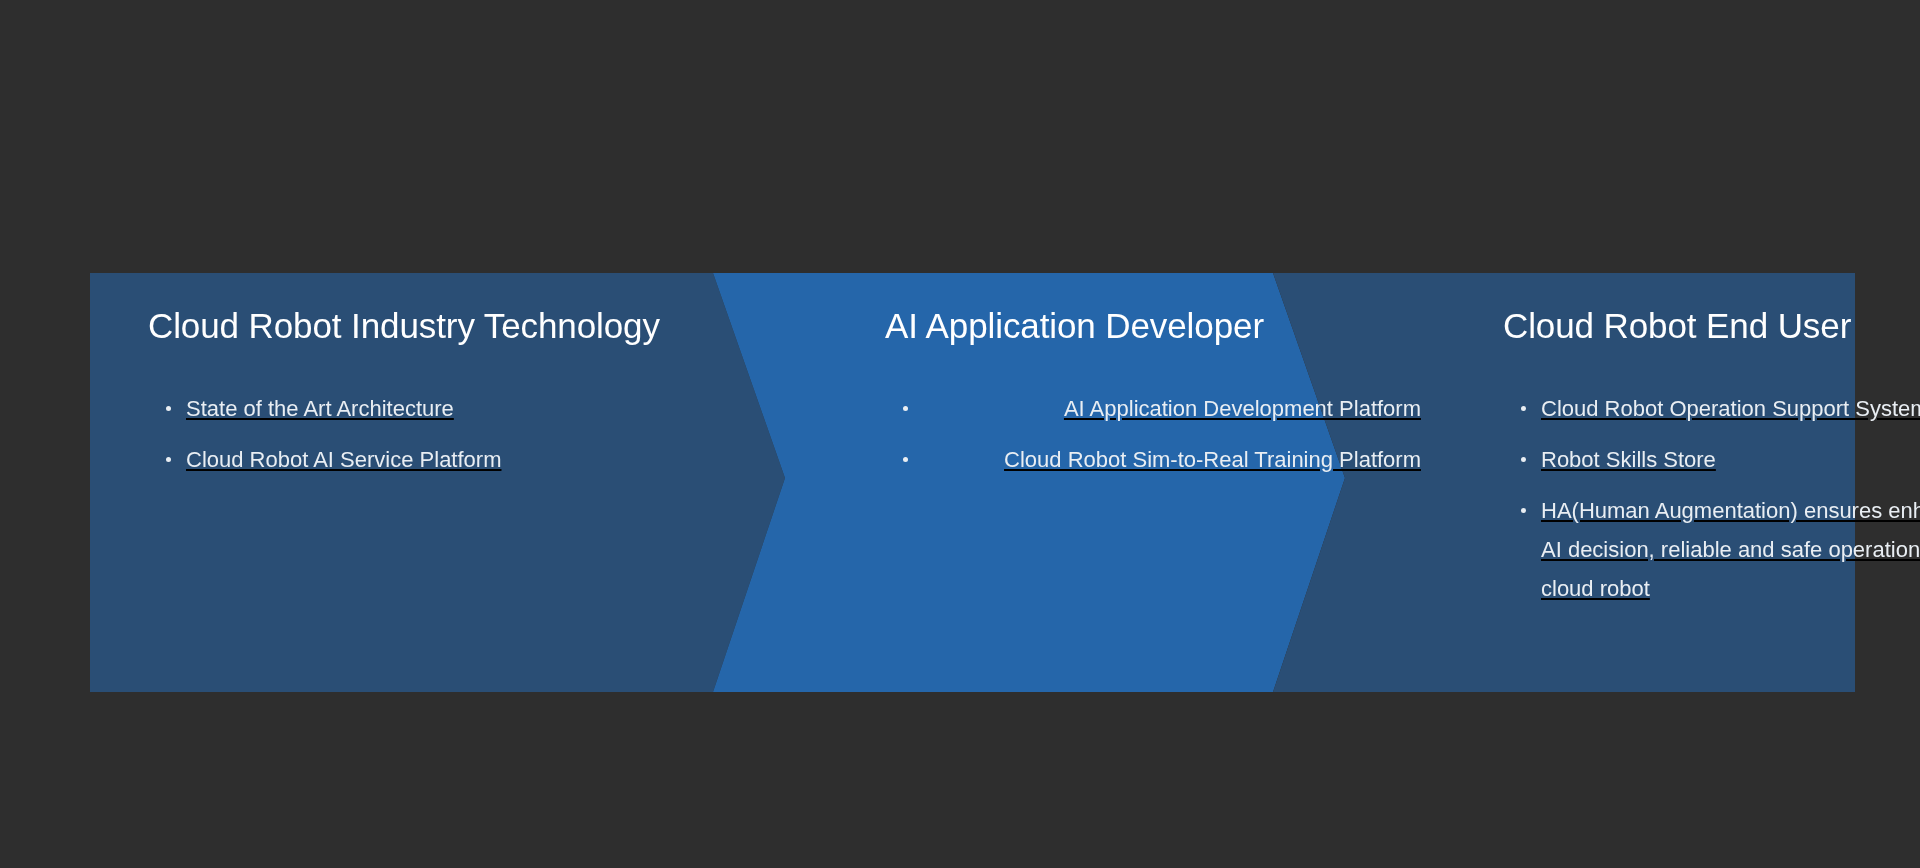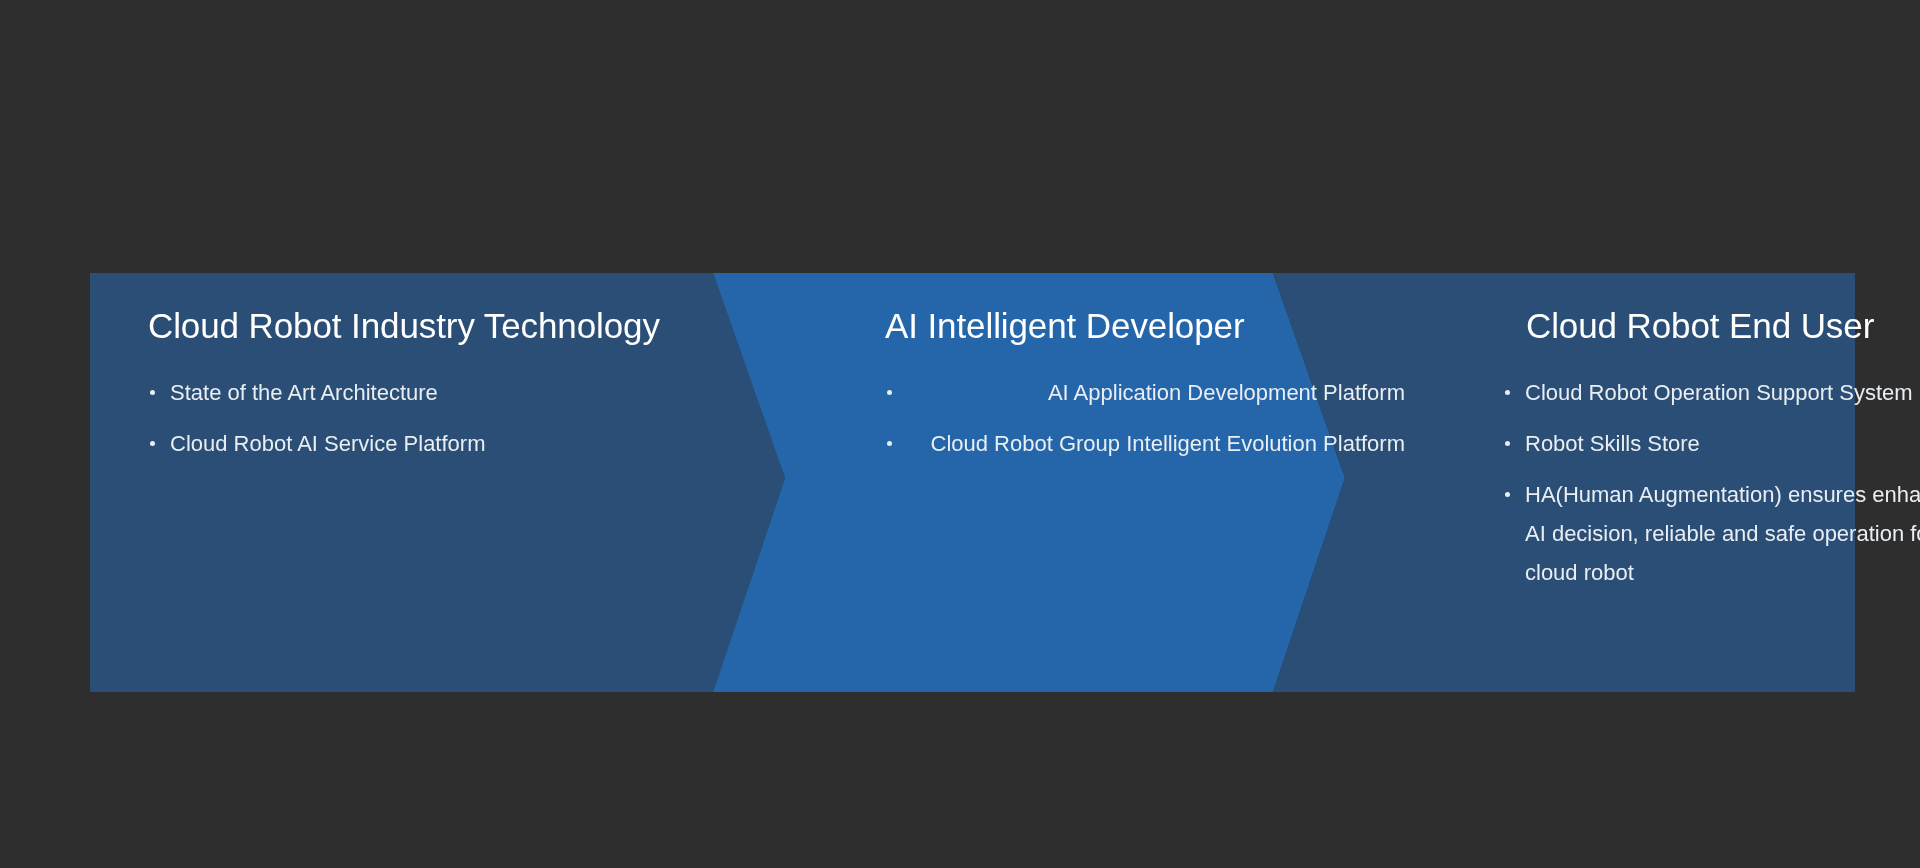--- a/index.html
+++ b/index.html
@@ -75,28 +75,29 @@
     margin: 0;
     font-weight: 400;
     font-size: 35px;
     line-height: 42px;
     color: #ffffff;
     white-space: nowrap;
     letter-spacing: -0.1px;
   }
   .panel-1 .panel-heading { left: 58px; }
   .panel-2 .panel-heading { left: 95px; }
-  .panel-3 .panel-heading { left: 93px; margin-left: 23px; }
+  .panel-3 .panel-heading { left: 93px; }
 
   .bullet-list {
     position: absolute;
     top: 100px;
-    margin: 0;
+    margin: 16px;
     padding: 0;
     list-style: none;
+    text-decoration: underline;
   }
   .panel-1 .bullet-list { left: 58px; width: 600px; }
   .panel-2 .bullet-list { left: 95px; width: 520px; text-align: right; }
   .panel-3 .bullet-list { left: 93px; width: 490px; }
 
   .bullet-item {
     position: relative;
     padding-left: 22px;
     margin: 0 0 12px 0;
     font-size: 22px;
@@ -143,29 +144,29 @@
           <span class="bullet-text">State of the Art Architecture</span>
         </li>
         <li class="bullet-item">
           <span class="dot"></span>
           <span class="bullet-text">Cloud Robot AI Service Platform</span>
         </li>
       </ul>
     </div>
 
     <div class="panel panel-2">
-      <h2 class="panel-heading">AI Intelligent Developer</h2>
+      <h2 class="panel-heading">AI Application Developer</h2>
       <ul class="bullet-list">
         <li class="bullet-item">
           <span class="dot"></span>
           <span class="bullet-text">AI Application Development Platform</span>
         </li>
         <li class="bullet-item">
           <span class="dot"></span>
-          <span class="bullet-text">Cloud Robot Group Intelligent Evolution Platform</span>
+          <span class="bullet-text">Cloud Robot Sim-to-Real Training Platform</span>
         </li>
       </ul>
     </div>
 
     <div class="panel panel-3">
       <h2 class="panel-heading">Cloud Robot End User</h2>
       <ul class="bullet-list">
         <li class="bullet-item">
           <span class="dot"></span>
           <span class="bullet-text">Cloud Robot Operation Support System</span>

